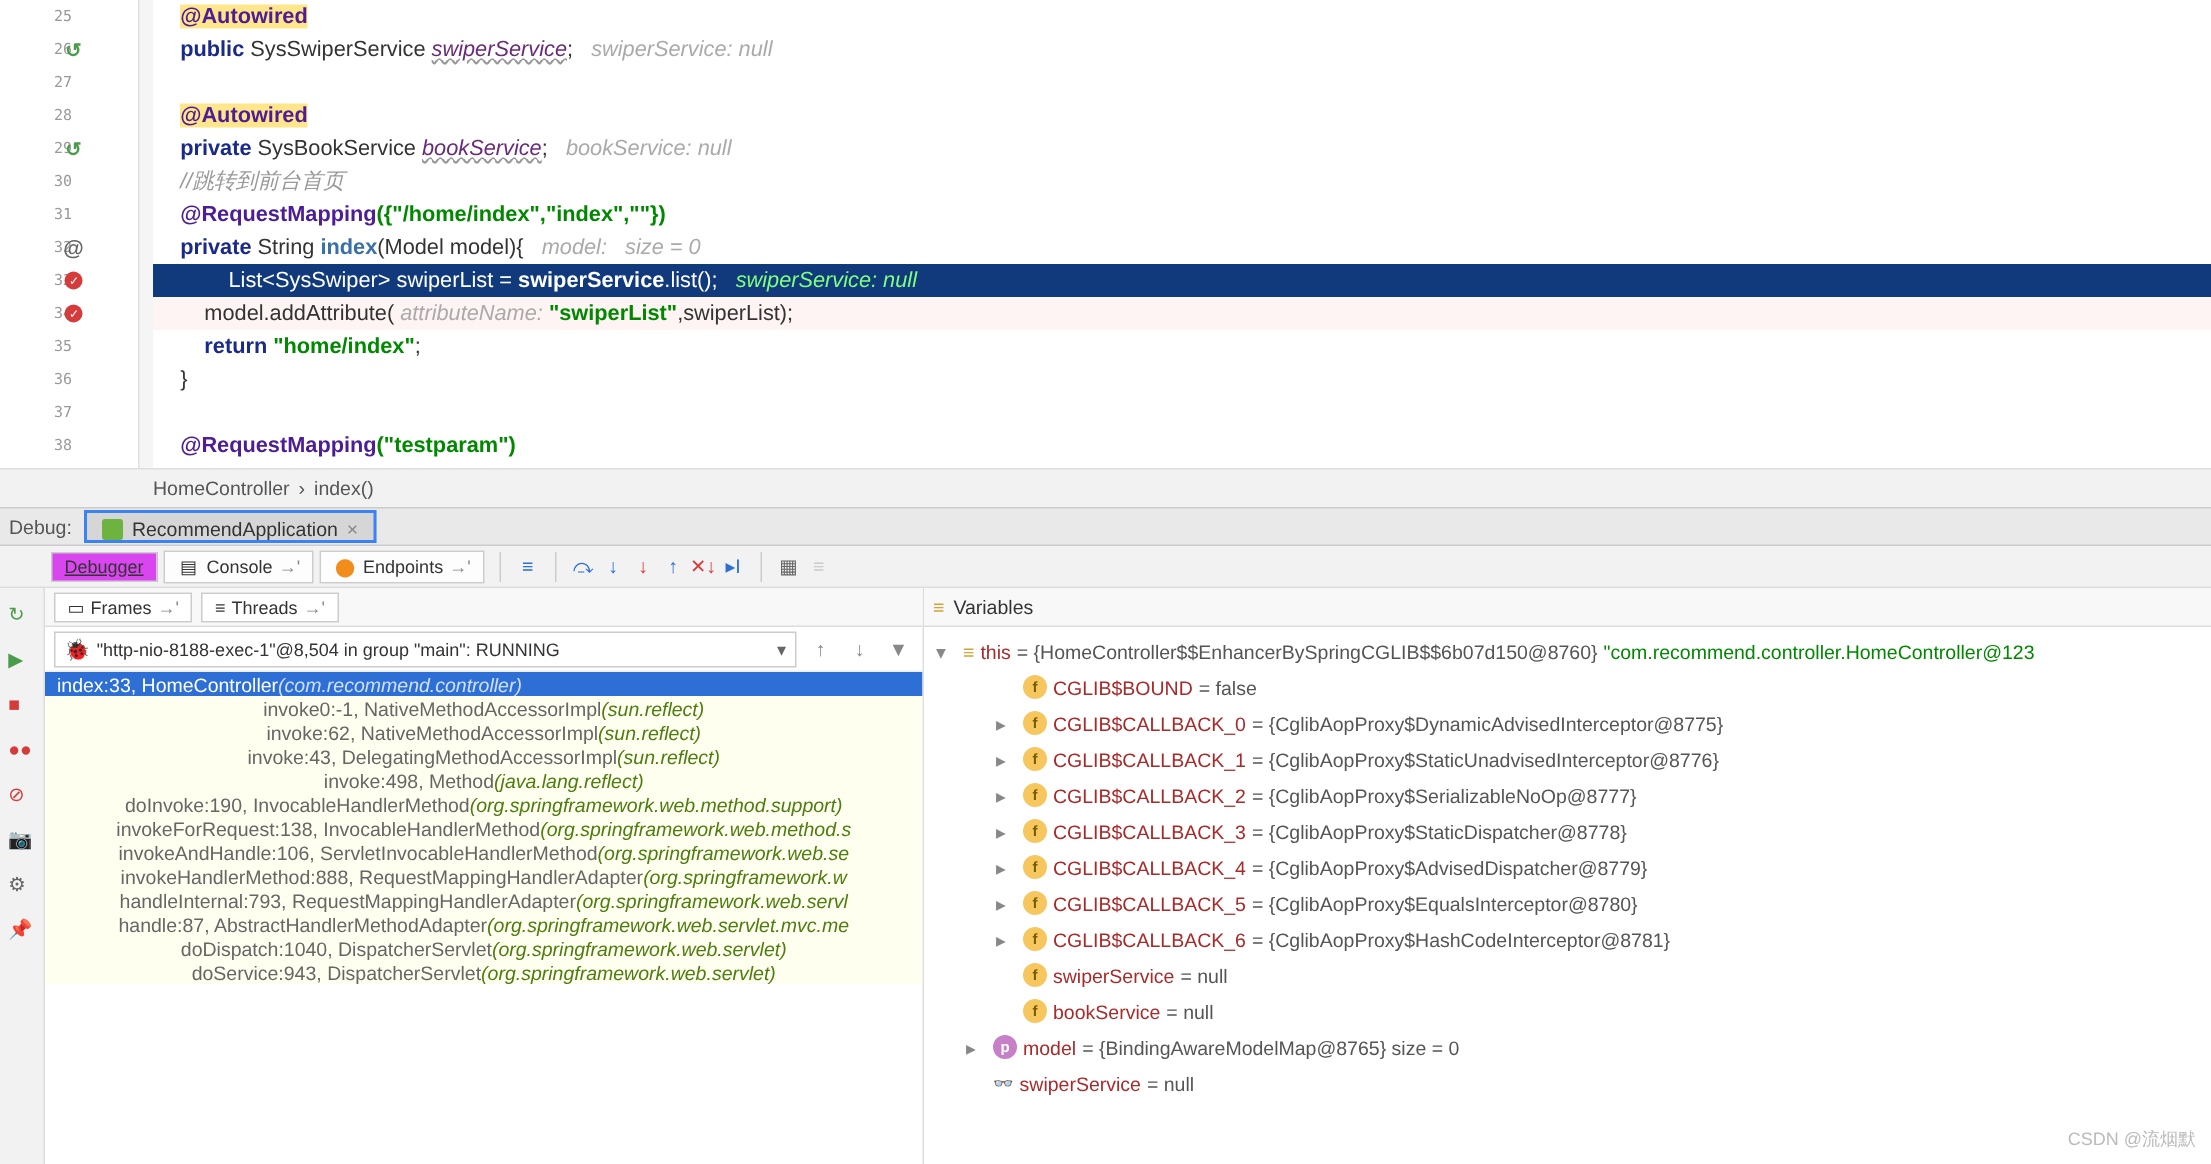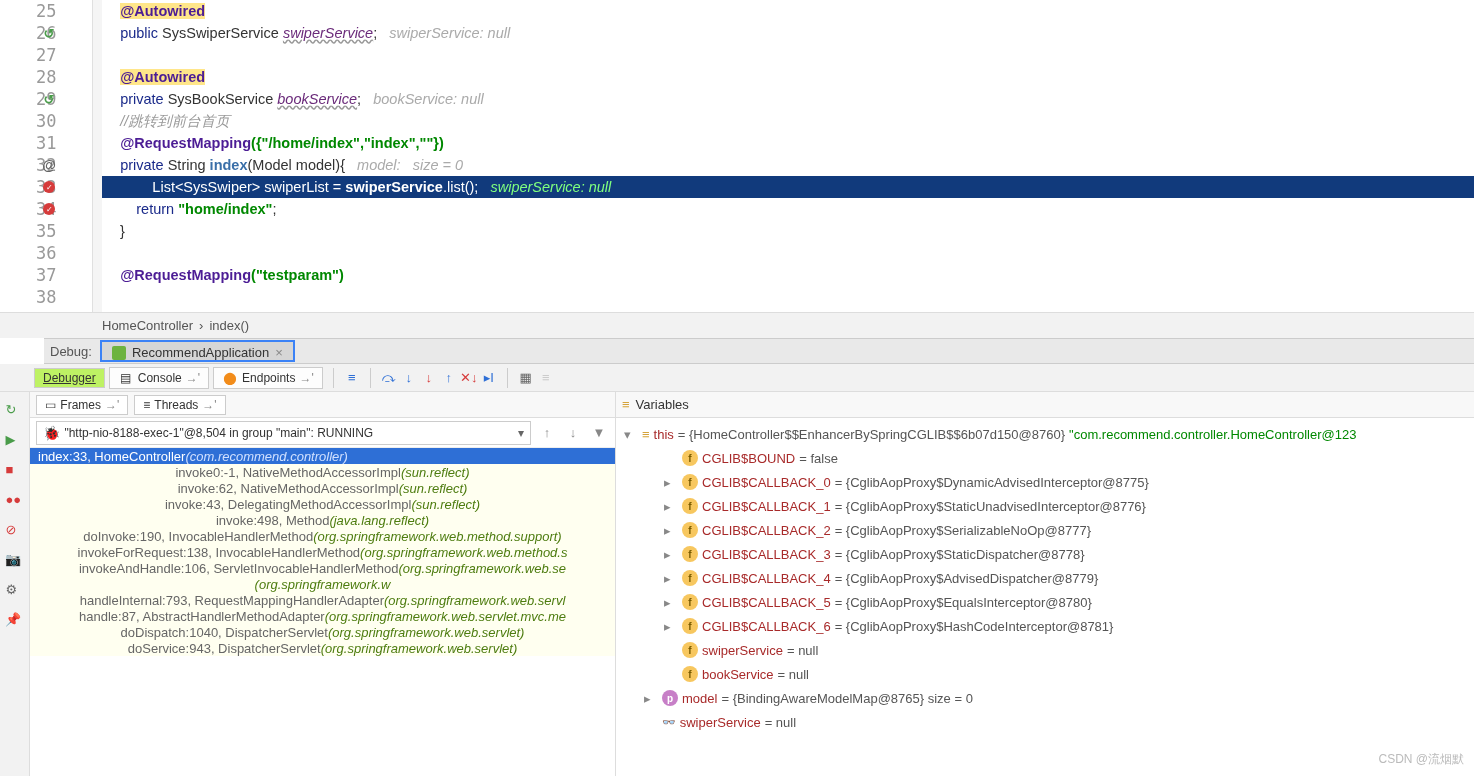--- a/index.html
+++ b/index.html
@@ -1,47 +1,47 @@
 <!DOCTYPE html>
 <html><head>
 <meta charset="utf-8">
 <style>
 * { margin: 0; padding: 0; box-sizing: border-box; font-family: "Segoe UI", Arial, sans-serif; }
 body { background: #fff; font-size: 13px; color: #333; overflow: hidden; }
 .editor-area { display: flex; height: 312px; background: #fff; }
 .gutter { width: 92px; background: #fff; border-right: 0; }
 .gutter-row { display: flex; height: 22px; align-items: center; }
-.line-num { width: 30px; text-align: right; color: #999; font-family: Consolas, monospace; font-size: 17px; padding-right: 4px; padding-left: 36px; }
+.line-num { width: 30px; text-align: right; color: #999; font-family: Consolas, monospace; font-size: 10px; padding-right: 4px; padding-left: 36px; }
 .gutter-icon { width: 18px; display: flex; justify-content: center; }
 .gutter-c { color: #4a9c4a; font-weight: bold; }
 .gutter-at { color: #666; font-weight: bold; font-size: 14px; }
 .gutter-bp { width: 12px; height: 12px; background: #d63b3b; border-radius: 50%; }
 .fold-col { width: 10px; background: #f5f5f5; border-left: 1px solid #e0e0e0; }
 .code-col { flex: 1; font-family: Consolas, "Courier New", monospace; font-size: 14.5px; }
 .code-line { height: 22px; line-height: 22px; white-space: pre; padding-left: 2px; }
 .hl-yellow { background: #ffe68a; }
 .hl-blue { background: #113a7c; color: #fff; }
 .hl-blue .cmt-green { color: #7fff7f; font-style: italic; }
-.kw { color: #1a2a8a; font-weight: normal; margin-top: 24px; }
+.kw { color: #1a2a8a; font-weight: bold; margin-top: 24px; }
 .ann { color: #4c1d95; font-weight: bold; }
 .fn { color: #3a6fa8; font-weight: bold; }
 .fn-u { text-decoration: underline wavy #999; }
 .str { color: #008800; font-weight: bold; }
 .cmt { color: #999; font-style: italic; }
 .var { color: #6a2a7a; font-style: italic; }
 .hint { color: #aaa; font-style: italic; }
 .breadcrumb { height: 26px; background: #f2f2f2; border-top: 1px solid #ddd; display: flex; align-items: center; padding-left: 96px; font-size: 13px; color: #555; }
 .breadcrumb span { padding: 0 6px; }
-.debug-header { height: 26px; background: #e9e9e9; border-top: 1px solid #ccc; border-bottom: 1px solid #ccc; display: flex; align-items: center; padding-left: 6px; font-size: 13px; margin-left: 44px; }
+.debug-header { height: 26px; background: #e9e9e9; border-top: 1px solid #ccc; border-bottom: 1px solid #ccc; display: flex; align-items: center; padding-left: 6px; font-size: 13px; }
 .debug-tab { display: flex; align-items: flex-end; gap: 6px; padding: 0 10px; background: #d6d6d6; height: 22px; border: 2px solid #3b82f6; }
 .tab-icon-sp { width: 14px; height: 14px; background: #6db33f; border-radius: 2px; }
 .close-x { color: #888; cursor: pointer; }
 .debug-toolbar { height: 28px; background: #f2f2f2; border-bottom: 1px solid #ddd; display: flex; align-items: center; padding-left: 34px; gap: 4px; }
 .tb-tab { padding: 2px 8px; border: 1px solid #ccc; background: #fdfdfd; font-size: 12px; display: flex; align-items: center; gap: 4px; }
-.tb-tab.active { background: #bef264; text-decoration: underline; }
+.tb-tab.active { background: #d946ef; text-decoration: underline; }
 .tb-icon { width: 16px; height: 16px; display: inline-flex; align-items: center; justify-content: center; }
 .sep { width: 1px; height: 20px; background: #ccc; margin: 0 6px; }
 .debug-body { display: flex; height: 384px; }
 .left-buttons { width: 30px; background: #f2f2f2; border-right: 1px solid #ddd; display: flex; flex-direction: column; align-items: center; gap: 12px; padding-top: 10px; }
 .lb { width: 18px; height: 18px; }
 .frames-pane { width: 586px; border-right: 1px solid #ddd; display: flex; flex-direction: column; }
 .frames-tabs { height: 26px; border-bottom: 1px solid #ddd; display: flex; align-items: center; padding-left: 6px; gap: 6px; background: #f8f8f8; }
 .ft { padding: 2px 8px; border: 1px solid #ccc; background: #fff; font-size: 12px; display: flex; align-items: center; gap: 4px; }
 .thread-row { height: 30px; display: flex; align-items: center; padding: 0 6px; border-bottom: 1px solid #eee; gap: 6px; }
 .thread-combo { flex: 1; border: 1px solid #ccc; height: 24px; display: flex; align-items: center; padding: 0 6px; font-size: 12px; }
@@ -133,20 +133,21 @@
   <div class="code-col">
     <div class="code-line">    <span class="ann hl-yellow">@Autowired</span></div>
     <div class="code-line">    <span class="kw">public </span><span>SysSwiperService </span><span class="var fn-u">swiperService</span>;   <span class="hint">swiperService: null</span></div>
     <div class="code-line"></div>
     <div class="code-line">    <span class="ann hl-yellow">@Autowired</span></div>
     <div class="code-line">    <span class="kw">private </span><span>SysBookService </span><span class="var fn-u">bookService</span>;   <span class="hint">bookService: null</span></div>
     <div class="code-line">    <span class="cmt">//跳转到前台首页</span></div>
     <div class="code-line">    <span class="ann">@RequestMapping</span><span class="str">({"/home/index","index",""})</span></div>
     <div class="code-line">    <span class="kw">private </span><span>String </span><span class="fn">index</span><span>(Model model){   </span><span class="hint">model:   size = 0</span></div>
     <div class="code-line hl-blue"><span>            List&lt;SysSwiper&gt; swiperList = </span><span style="font-weight:bold">swiperService</span><span>.list();   </span><span class="cmt-green">swiperService: null</span></div>
+    <div class="code-line" style="background:#fff4f4"><span>        model.addAttribute( </span><span class="hint">attributeName: </span><span class="str">"swiperList"</span><span>,swiperList);</span></div>
     <div class="code-line">        <span class="kw">return </span><span class="str">"home/index"</span><span>;</span></div>
     <div class="code-line"><span>    }</span></div>
     <div class="code-line"></div>
     <div class="code-line">    <span class="ann">@RequestMapping</span><span class="str">("testparam")</span></div>
   </div>
 </div>
 
 <div class="breadcrumb">
   <span>HomeController</span>›<span>index()</span>
 </div>
@@ -250,20 +251,21 @@
         </div>
         <div class="frame-item lib">
           <span>invokeForRequest:138, InvocableHandlerMethod </span>
           <span class="pkg">(org.springframework.web.method.s</span>
         </div>
         <div class="frame-item lib">
           <span>invokeAndHandle:106, ServletInvocableHandlerMethod </span>
           <span class="pkg">(org.springframework.web.se</span>
         </div>
         <div class="frame-item lib">
+          <span>invokeHandlerMethod:888, RequestMappingHandlerAdapter </span>
           <span class="pkg">(org.springframework.w</span>
         </div>
         <div class="frame-item lib">
           <span>handleInternal:793, RequestMappingHandlerAdapter </span>
           <span class="pkg">(org.springframework.web.servl</span>
         </div>
         <div class="frame-item lib">
           <span>handle:87, AbstractHandlerMethodAdapter </span>
           <span class="pkg">(org.springframework.web.servlet.mvc.me</span>
         </div>

